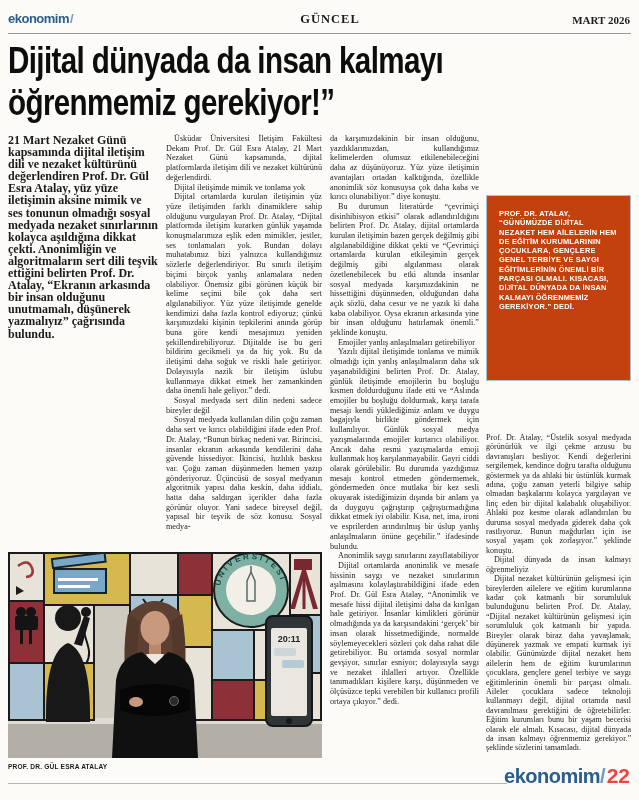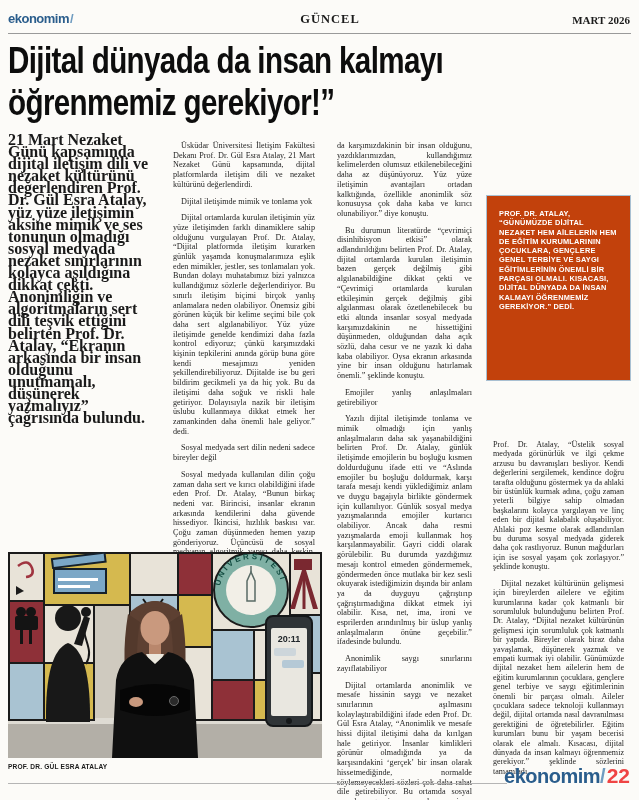--- a/index.html
+++ b/index.html
@@ -14,25 +14,25 @@
   .section{position:absolute;top:12px;left:0;right:0;text-align:center;font-weight:700;
            font-size:12.5px;letter-spacing:1px;color:#1c1c1c;margin-left:21px;}
   .issue-date{position:absolute;top:14px;right:9px;font-weight:700;font-size:11px;color:#1c1c1c;}
 
   
   .headline{position:absolute;left:8px;top:40px;font-family:"Liberation Sans",sans-serif;
             font-weight:800;font-size:37px;line-height:42px;color:#0d0d0d;
             transform:scaleX(0.80);transform-origin:0 0;white-space:nowrap;letter-spacing:-0.8px;}
 
   
-  .intro{position:absolute;left:8px;top:134px;width:151px;font-weight:700;font-size:16px;
+  .intro{position:absolute;left:8px;top:134px;width:151px;font-weight:700;font-size:12px;
          line-height:12.1px;color:#1a1a1a;}
   .col{position:absolute;top:134px;font-size:8.2px;line-height:9.7px;color:#1f1f1f;
        text-align:justify;}
-  .col p{margin:7px;}
+  .col p{margin:0;}
   .col .indent{text-indent:8px;}
   #col2{left:166px;width:156px;}
   #col3{left:330px;width:149px;}
   #col4{left:486px;width:145px;top:433px;font-size:8.1px;line-height:9.4px;}
 
   
   .quote-box{position:absolute;left:486px;top:195px;width:145px;height:186px;background:#c2410c;
              border:1px solid #a9c0d2;box-sizing:border-box;padding:13px 12px;}
   .quote-box .qt{font-family:"Liberation Sans",sans-serif;font-weight:700;font-size:7.4px;
                  line-height:9.3px;color:#ffffff;letter-spacing:0.2px;text-transform:uppercase;margin:0;}
@@ -84,20 +84,21 @@
     <p class="indent">Anonimlik saygı sınırlarını zayıflatabiliyor</p>
     <p class="indent">Dijital ortamlarda anonimlik ve mesafe hissinin saygı ve nezaket sınırlarının aşılmasını kolaylaştırabildiğini ifade eden Prof. Dr. Gül Esra Atalay, “Anonimlik ve mesafe hissi dijital iletişimi daha da kırılgan hale getiriyor. İnsanlar kimlikleri görünür olmadığında ya da karşısındakini ‘gerçek’ bir insan olarak hissetmediğinde, normalde söylemeyecekleri sözleri çok daha rahat dile getirebiliyor. Bu ortamda sosyal normlar gevşiyor, sınırlar esniyor; dolayısıyla saygı ve nezaket ihlalleri artıyor. Özellikle tanımadıkları kişilere karşı, düşünmeden ve ölçüsüzce tepki verebilen bir kullanıcı profili ortaya çıkıyor.” dedi.</p>
   </div>
 
   <div class="quote-box">
     <p class="qt">PROF. DR. ATALAY, “GÜNÜMÜZDE DİJİTAL NEZAKET HEM AİLELERİN HEM DE EĞİTİM KURUMLARININ ÇOCUKLARA, GENÇLERE GENEL TERBİYE VE SAYGI EĞİTİMLERİNİN ÖNEMLİ BİR PARÇASI OLMALI. KISACASI, DİJİTAL DÜNYADA DA İNSAN KALMAYI ÖĞRENMEMİZ GEREKİYOR.” DEDİ.</p>
   </div>
 
   <div class="col" id="col4">
     <p>Prof. Dr. Atalay, “Üstelik sosyal medyada görünürlük ve ilgi çekme arzusu bu davranışları besliyor. Kendi değerlerini sergilemek, kendince doğru tarafta olduğunu göstermek ya da ahlaki bir üstünlük kurmak adına, çoğu zaman yeterli bilgiye sahip olmadan başkalarını kolayca yargılayan ve linç eden bir dijital kalabalık oluşabiliyor. Ahlaki poz kesme olarak adlandırılan bu duruma sosyal medyada giderek daha çok rastlıyoruz. Bunun mağdurları için ise sosyal yaşam çok zorlaşıyor.” şeklinde konuştu.</p>
+    <p class="indent">Dijital dünyada da insan kalmayı öğrenmeliyiz</p>
     <p class="indent">Dijital nezaket kültürünün gelişmesi için bireylerden ailelere ve eğitim kurumlarına kadar çok katmanlı bir sorumluluk bulunduğunu belirten Prof. Dr. Atalay, “Dijital nezaket kültürünün gelişmesi için sorumluluk çok katmanlı bir yapıda. Bireyler olarak biraz daha yavaşlamak, düşünerek yazmak ve empati kurmak iyi olabilir. Günümüzde dijital nezaket hem ailelerin hem de eğitim kurumlarının çocuklara, gençlere genel terbiye ve saygı eğitimlerinin önemli bir parçası olmalı. Aileler çocuklara sadece teknoloji kullanmayı değil, dijital ortamda nasıl davranılması gerektiğini de öğretebilirler. Eğitim kurumları bunu bir yaşam becerisi olarak ele almalı. Kısacası, dijital dünyada da insan kalmayı öğrenmemiz gerekiyor.” şeklinde sözlerini tamamladı.</p>
   </div>
 
   <div class="photo">
     <svg viewBox="0 0 314 206" width="314" height="206">
       <rect width="314" height="206" fill="#cfcabf"></rect>
       <rect y="166" width="314" height="6" fill="#dedbd3"></rect>
       <rect y="172" width="314" height="34" fill="#b3afa7"></rect>
 
       <g stroke="#1b1b1b" stroke-width="2">

